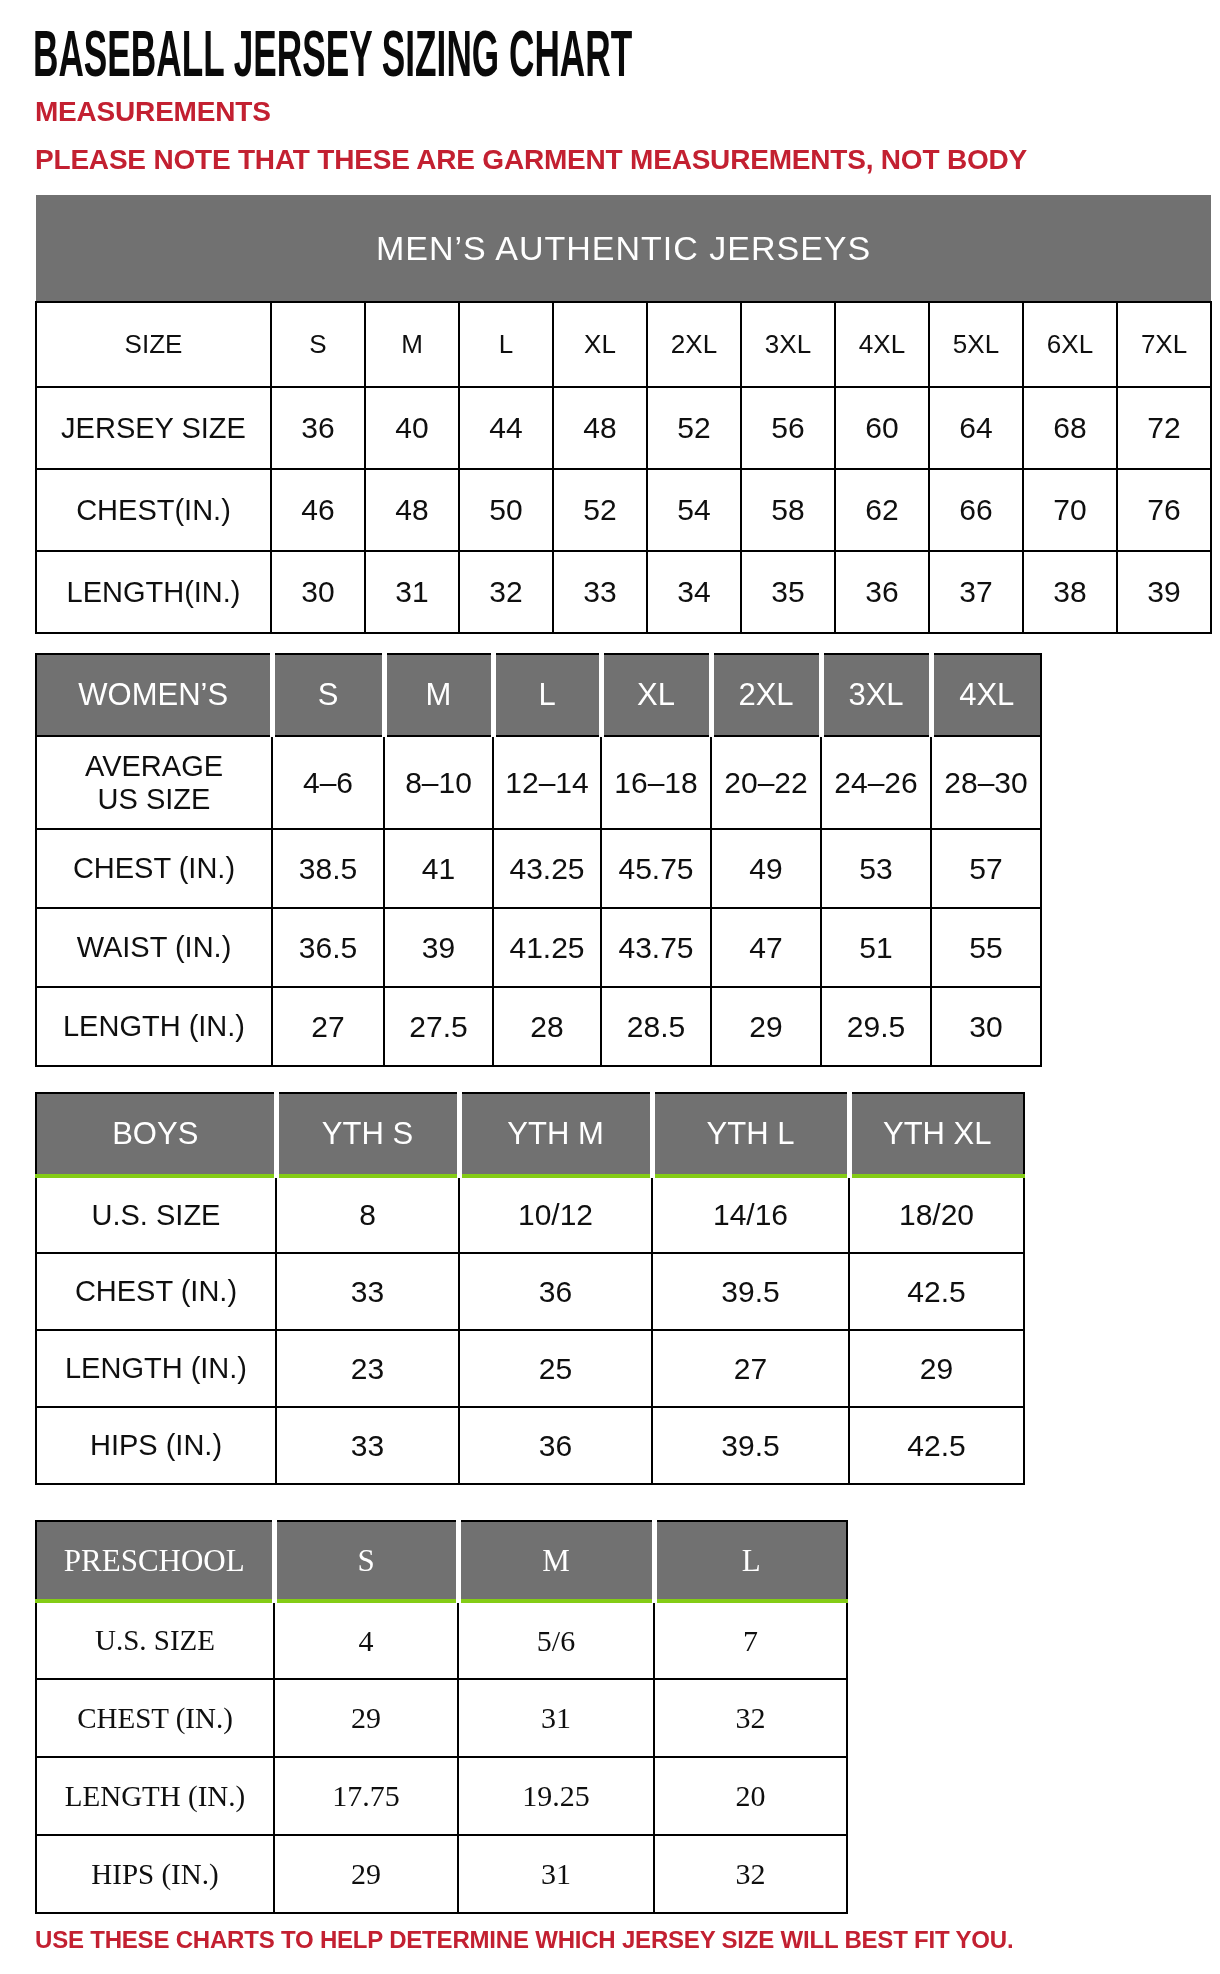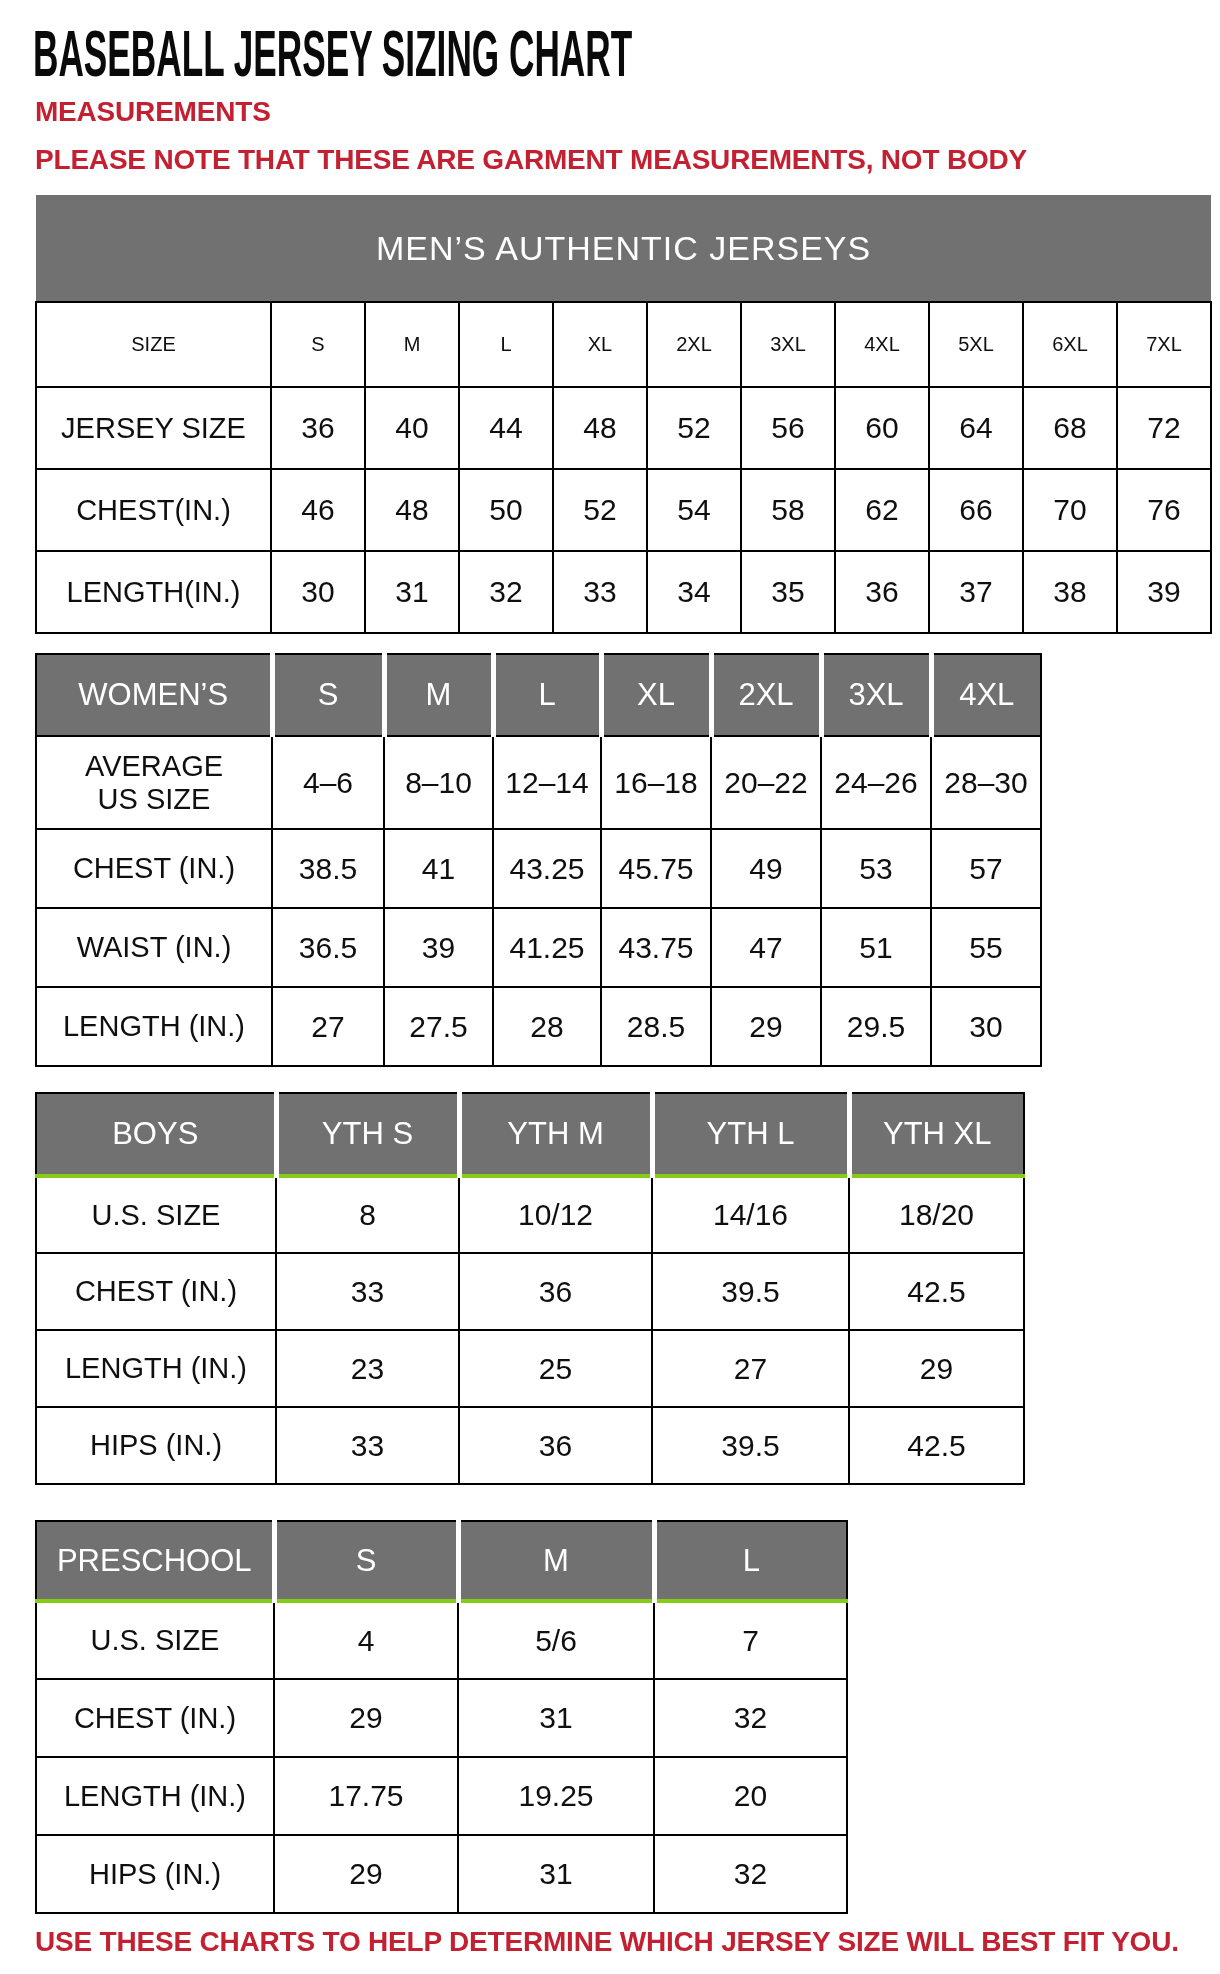--- a/index.html
+++ b/index.html
@@ -13,60 +13,60 @@
     white-space:nowrap; letter-spacing:0px;
     transform:scaleX(0.64) scaleY(1.18); transform-origin:left top;
   }
   .note {
     position:absolute; left:35px; top:88px;
     color:#c32031; font-size:28px; font-weight:bold;
     line-height:48px; letter-spacing:-0.2px; white-space:nowrap;
   }
   .footer {
     position:absolute; left:35px; top:1926px;
-    color:#c32031; font-size:28px; font-weight:bold;
+    color:#c32031; font-size:24px; font-weight:bold;
     letter-spacing:-0.2px; white-space:nowrap;
   }
   table.sizing {
     position:absolute; border-collapse:collapse; table-layout:fixed;
   }
   table.sizing td {
     border:2px solid #000; text-align:center; vertical-align:middle;
     font-size:30px; color:#0f0f0f; padding:0 4px;
     white-space:pre-line; overflow:hidden;
   }
   table.sizing td.rlabel { font-size:29px; padding:0 18px; }
   
   tr.banner td {
     background:#717171; color:#ffffff; font-size:34px; letter-spacing:1px;
     border:none; border-bottom:2px solid #000;
   }
   
-  tr.phead td { font-size:20px; }
+  tr.phead td { font-size:26px; }
   
   tr.ghead td {
     background:#717171; color:#ffffff; font-size:31px;
     border:2px solid #000; border-right:5px solid #fff;
   }
   tr.ghead td:last-child { border-right:2px solid #000; }
   table.thick tr.ghead td { border-bottom:4px solid #84cc16; }
   
   .t-mens { left:35px; top:195px; width:1175px; }
   .t-mens tr { height:82px; }
   .t-mens tr.banner { height:107px; }
   .t-mens tr.phead  { height:85px; }
   .t-womens { left:35px; top:653px; width:1005px; }
   .t-womens tr { height:79px; }
   .t-womens tr.ghead { height:82px; }
   .t-womens tr.r0 { height:93px; }
   .t-boys { left:35px; top:1092px; width:988px; }
   .t-boys tr { height:77px; }
   .t-boys tr.ghead { height:83px; }
   .t-pre { left:35px; top:1520px; width:811px; }
-  .t-pre tr { height:78px; }
+  .t-pre tr { height:78px;font-family:Liberation Serif, serif; }
   .t-pre tr.ghead { height:80px; }
 </style>
 </head>
 <body>
 
 <div class="page">
   <div class="title">BASEBALL JERSEY SIZING CHART</div>
   <div class="note">
     <div>MEASUREMENTS</div>
     <div>PLEASE NOTE THAT THESE ARE GARMENT MEASUREMENTS, NOT BODY</div>

